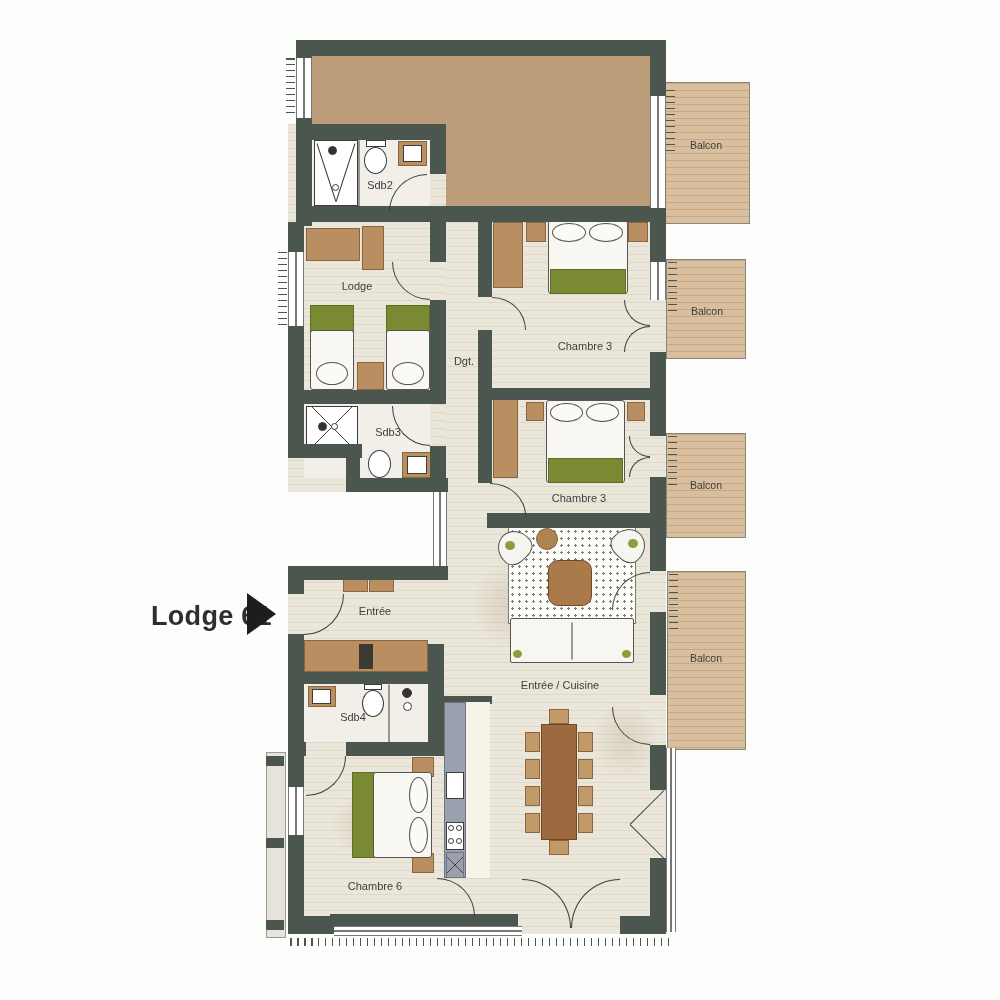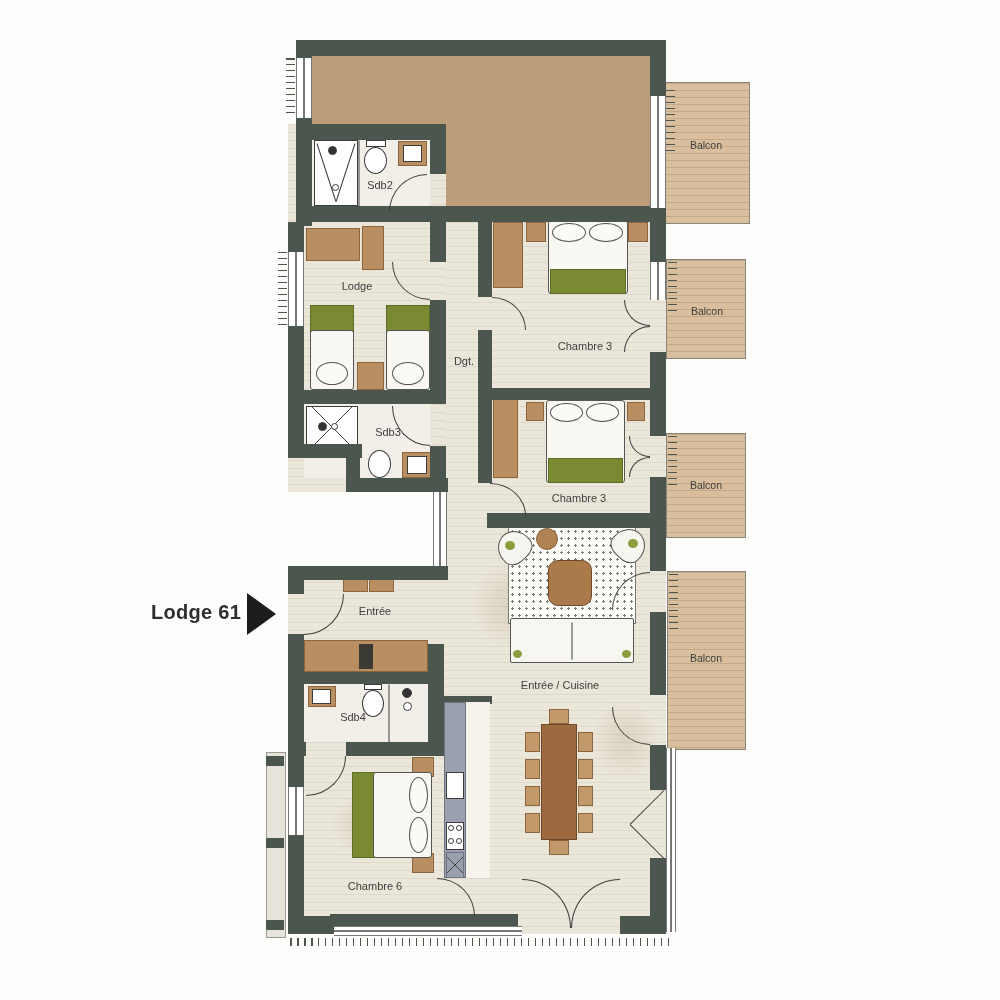--- a/index.html
+++ b/index.html
@@ -46,21 +46,21 @@
   .dline{position:absolute;height:0;border-top:1.3px solid #3e3e3e;transform-origin:left center;}
   
   .arc{position:absolute;box-sizing:border-box;}
   .arc-tl{border-top:1.3px solid #3e3e3e;border-left:1.3px solid #3e3e3e;border-top-left-radius:100%;}
   .arc-tr{border-top:1.3px solid #3e3e3e;border-right:1.3px solid #3e3e3e;border-top-right-radius:100%;}
   .arc-bl{border-bottom:1.3px solid #3e3e3e;border-left:1.3px solid #3e3e3e;border-bottom-left-radius:100%;}
   .arc-br{border-bottom:1.3px solid #3e3e3e;border-right:1.3px solid #3e3e3e;border-bottom-right-radius:100%;}
   
   .lbl{position:absolute;color:#3e3e3e;font-size:11px;white-space:nowrap;transform:translate(-50%,-50%);}
   .lbl-sm{font-size:10.5px;}
-  .title{position:absolute;color:#2e2e2e;font-size:20px;font-weight:600;letter-spacing:.3px;white-space:nowrap;}
+  .title{position:absolute;color:#2e2e2e;font-size:27px;font-weight:600;letter-spacing:.3px;white-space:nowrap;}
   .tri{position:absolute;width:0;height:0;border-left:29px solid #1d1d1b;border-top:21px solid transparent;border-bottom:21px solid transparent;}
 </style>
 </head>
 <body>
 
 <div class="canvas">
 
   <div class="balcony" style="left:664px;top:82px;width:84px;height:140px;"></div>
   <div class="balcony" style="left:666px;top:259px;width:78px;height:98px;"></div>
   <div class="balcony" style="left:666px;top:433px;width:78px;height:103px;"></div>

